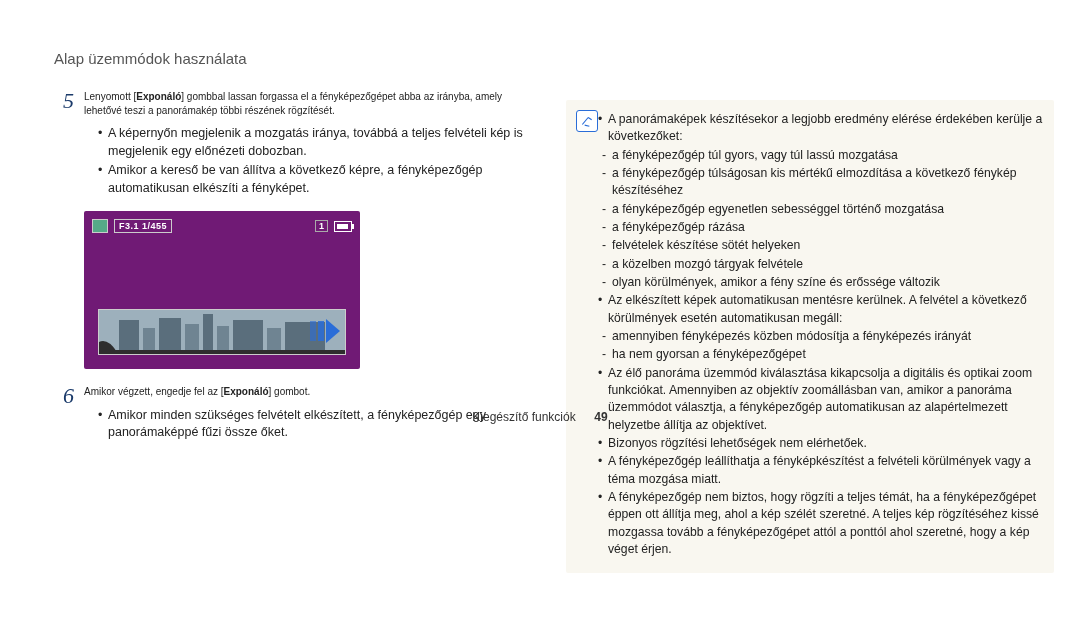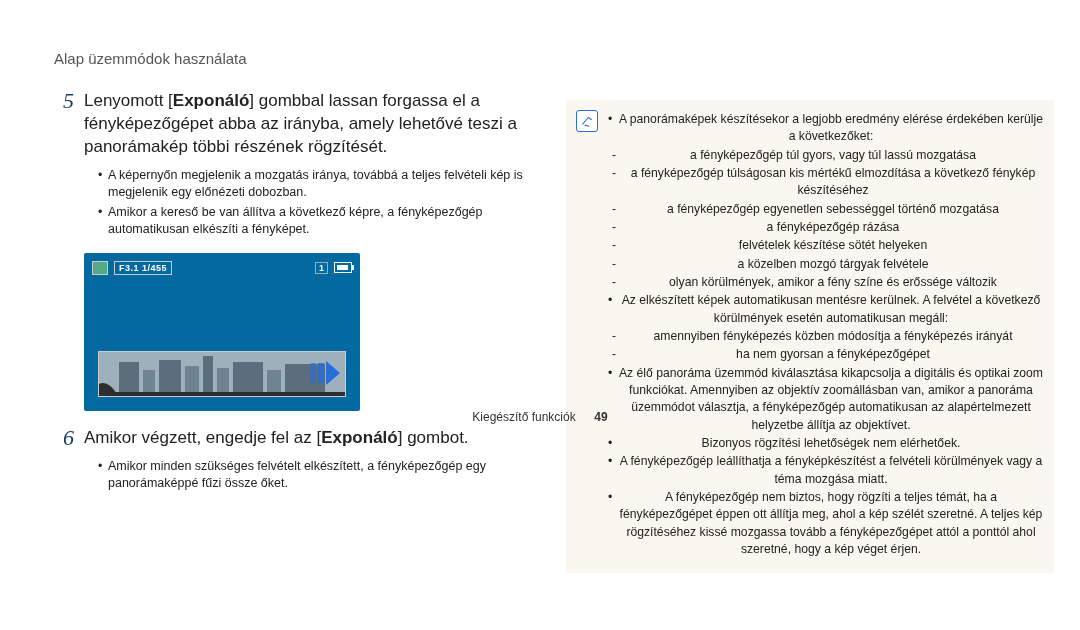--- a/index.html
+++ b/index.html
@@ -52,21 +52,21 @@
     width: 20px;
     text-align: right;
     font-style: italic;
     font-size: 22px;
     font-weight: 400;
     color: #1a3a6a;
     font-family: "Times New Roman", serif;
   }
   .step-body {
     margin-left: 30px;
-    font-size: 17px;
+    font-size: 10px;
     line-height: 1.35;
   }
   .step-bullets {
     margin: 8px 0 0 30px;
     padding-left: 14px;
     font-size: 12.5px;
     line-height: 1.4;
   }
   .step-bullets li {
     list-style: none;
@@ -79,21 +79,21 @@
     position: absolute;
     left: 0;
   }
   .bold { font-weight: 700; }
 
   
   .camera {
     margin: 12px 0 16px 30px;
     width: 276px;
     height: 158px;
-    background: #0369a1;
+    background: #701a75;
     position: relative;
     border-radius: 2px;
   }
   .cam-hud {
     position: absolute; top: 6px; left: 8px; right: 8px;
     height: 18px;
     display: flex; justify-content: space-between;
     color: #fff; font-size: 9px; font-weight: 600;
   }
   .cam-hud-left { display:flex; align-items:center; gap:4px;}
@@ -158,22 +158,21 @@
     font-size: 13px;
     color: #2a6dd8;
     font-weight: 700;
     background: #fff;
     transform: rotate(0deg);
   }
   .note-icon svg { width:14px; height:14px;}
   .note-icon path { stroke:#2a6dd8; stroke-width:2; fill:none;}
   .right-inner {
     display: flex;
-    gap: 10px;
-    text-align: center;
+    gap: 0;
   }
   .right-text { flex:1; }
   .rl { list-style:none; margin:0; padding:0; }
   .rl > li { position:relative; padding-left:10px; margin:1px 0; }
   .rl > li::before { content:"•"; position:absolute; left:0; }
   .rl2 { list-style:none; margin:0 0 0 4px; padding:0; }
   .rl2 > li { position:relative; padding-left:10px; margin:1px 0;}
   .rl2 > li::before { content:"-"; position:absolute; left:0;}
   .footer {
     position: absolute;

